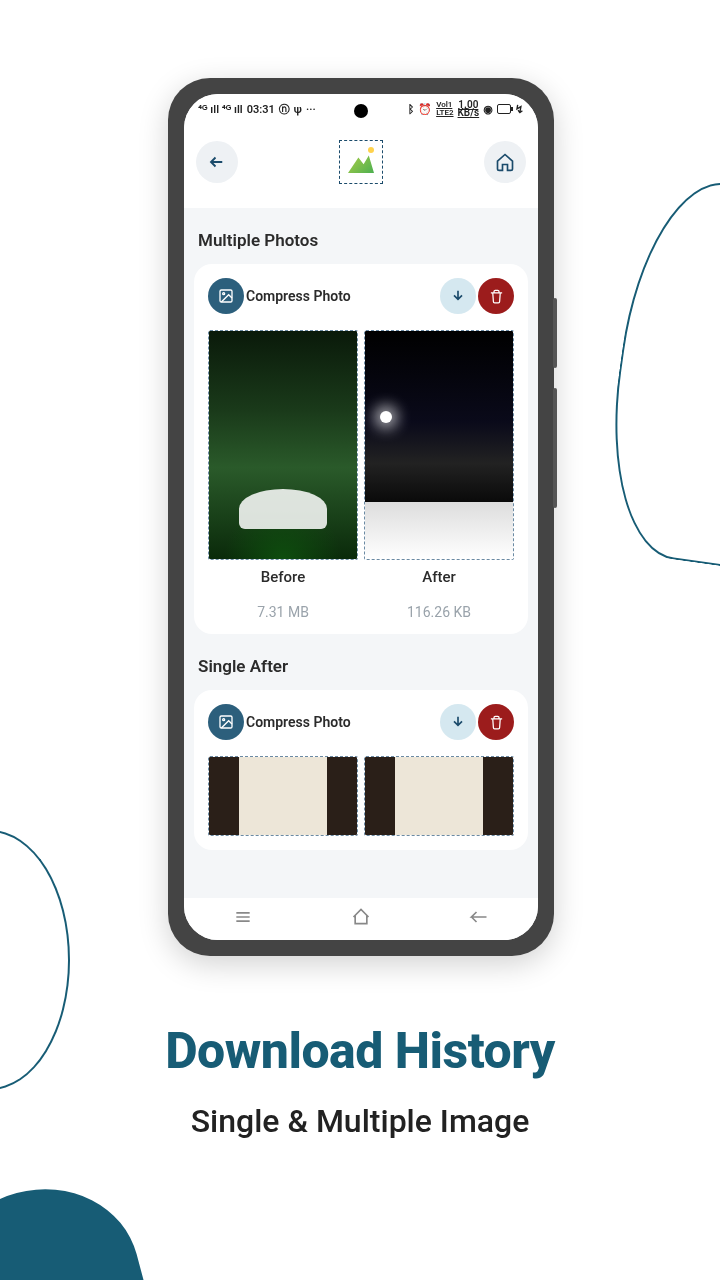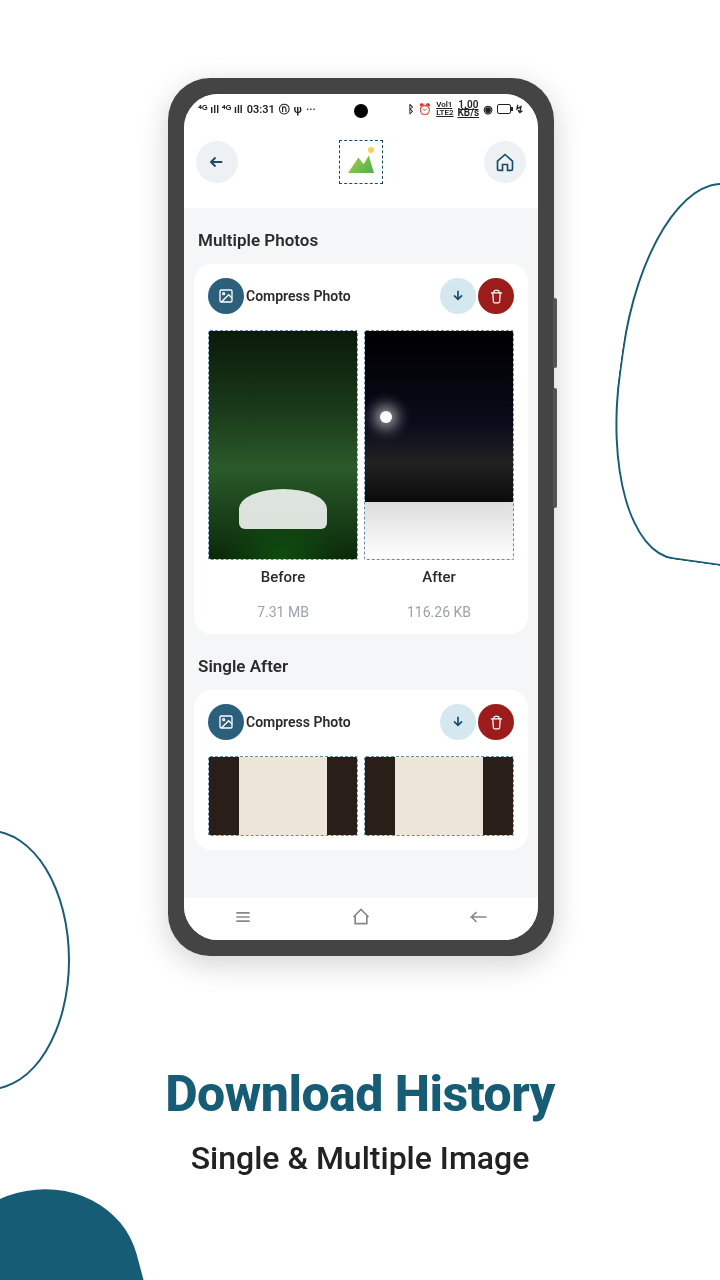--- a/index.html
+++ b/index.html
@@ -222,36 +222,36 @@
     background:#fff;
     display:flex;
     align-items:center;
     justify-content:space-around;
     color:#888;
   }
 
   
   .promo {
     position: absolute;
-    top: 1065px;
+    top: 1022px;
     left: 0;
     right: 0;
     text-align: center;
   }
   .promo h1 {
     color: #175c75;
     font-size: 50px;
     font-weight: 800;
     letter-spacing: -0.5px;
   }
   .promo p {
     color: #222;
     font-size: 32px;
     font-weight: 500;
-    margin-top: 16px;
+    margin-top: 22px;
   }
 </style>
 </head>
 <body>
 
 <div class="curve-right"></div>
 <div class="curve-left"></div>
 <div class="blob-bottom"></div>
 
 <div class="phone">

